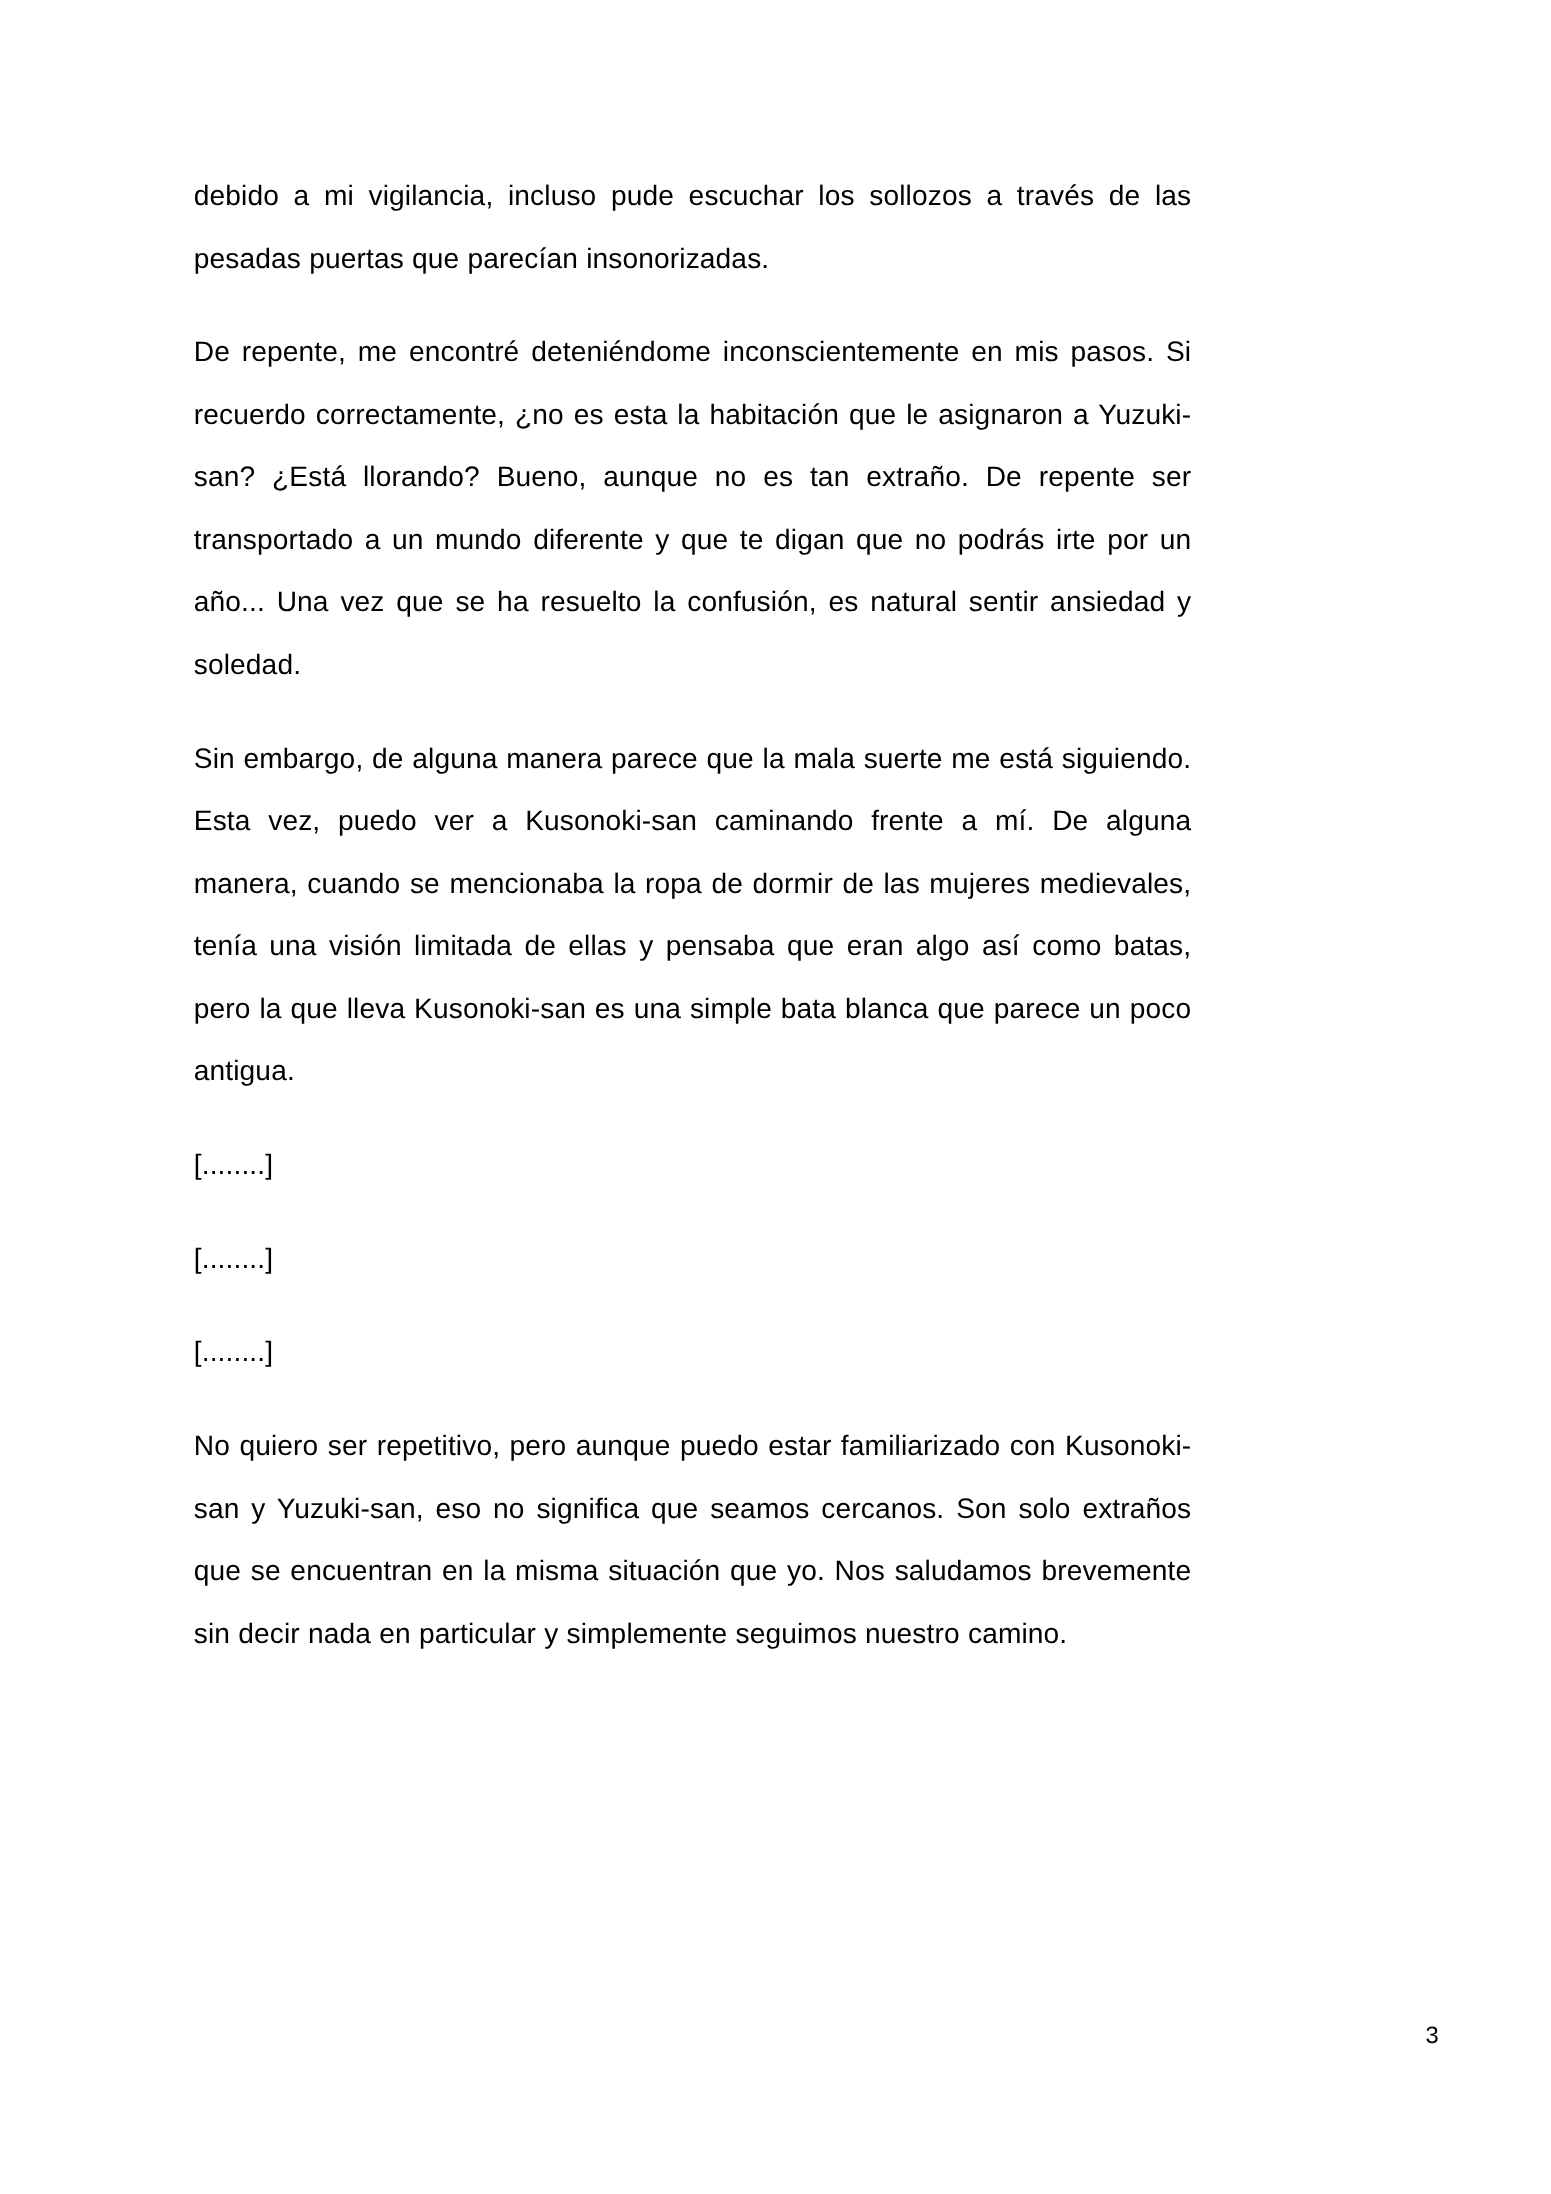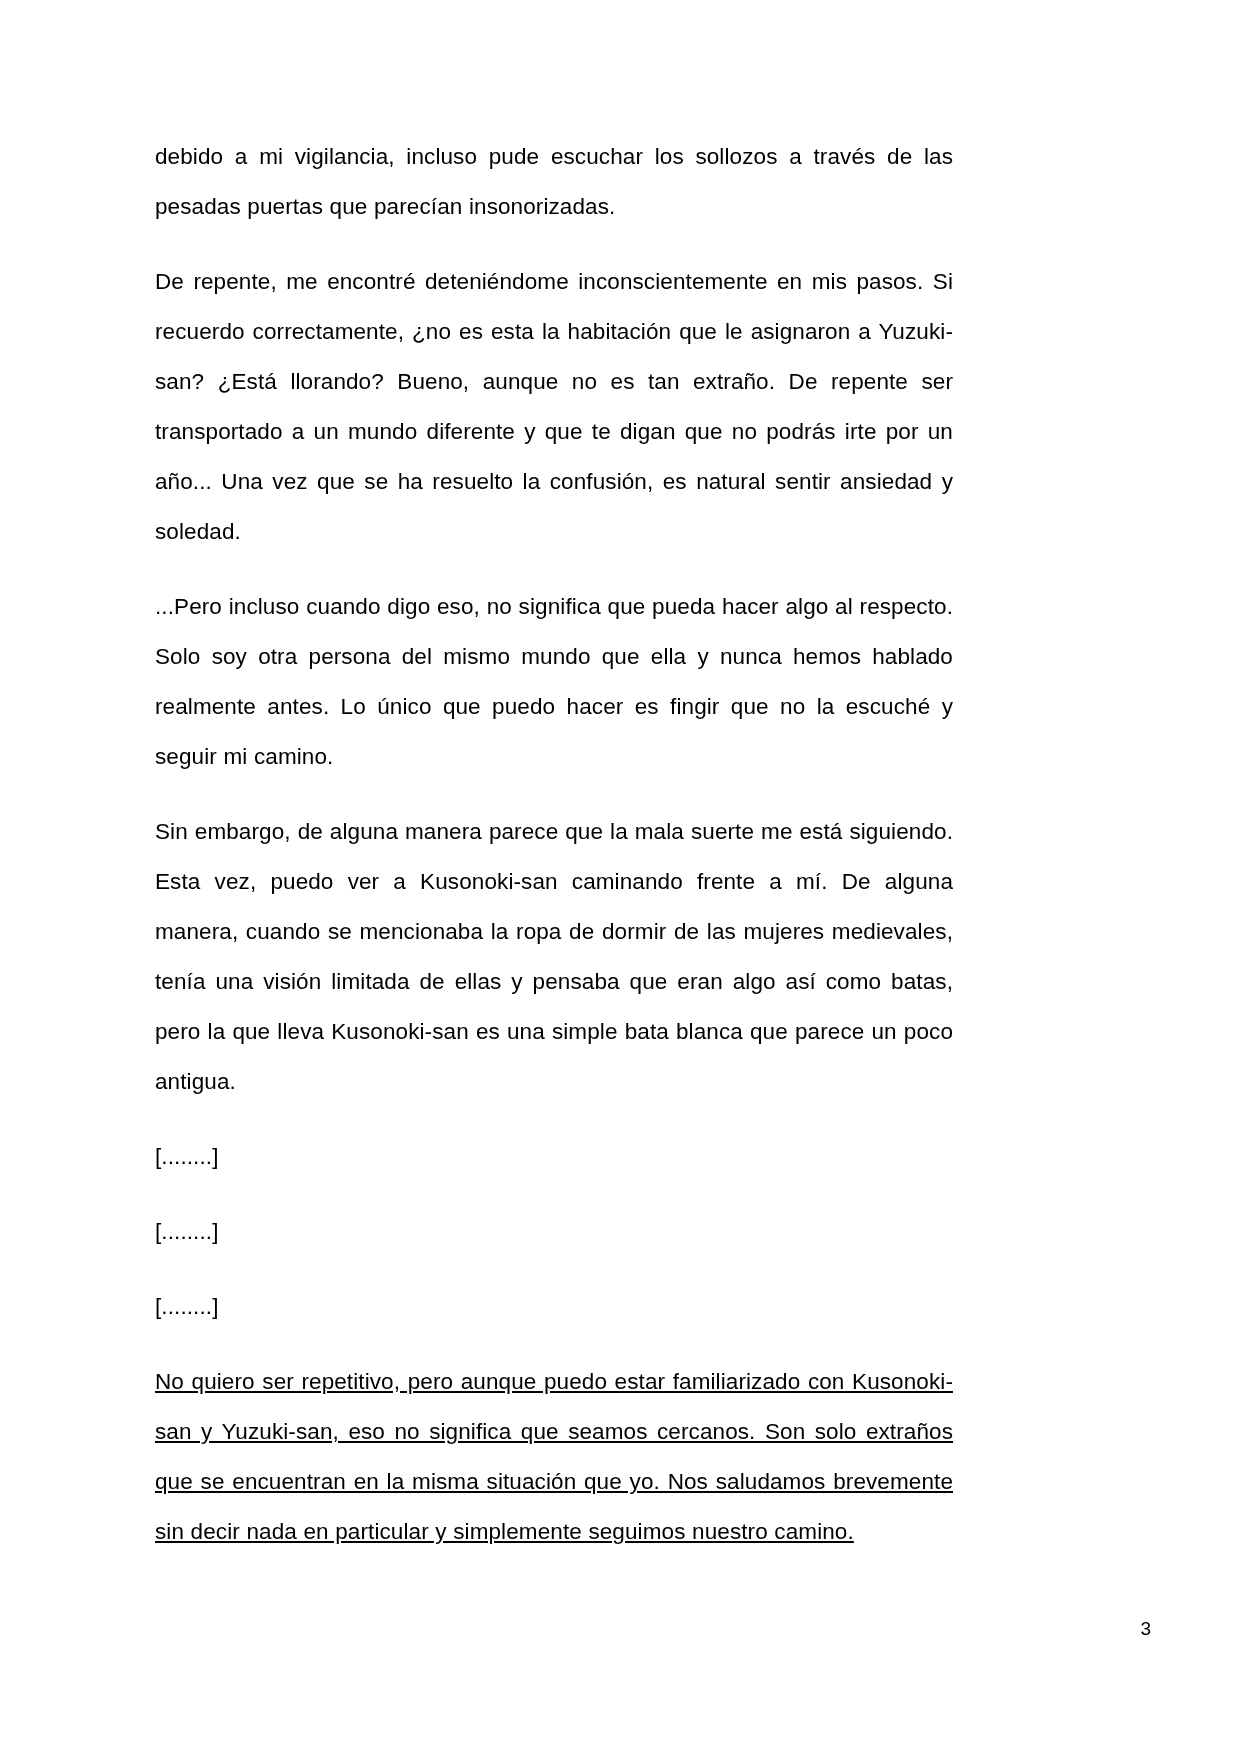--- a/index.html
+++ b/index.html
@@ -35,21 +35,20 @@
     line-height: 50px;
     text-align: justify;
     text-justify: inter-word;
     letter-spacing: 0.1px;
     word-spacing: 0.2px;
     font-stretch: condensed;
     transform-origin: left top;
   }
   p.para:last-child {
     margin-bottom: 0;
-    text-decoration: underline;
   }
   p.bracket {
     text-align: left;
   }
   .page-number {
     position: absolute;
     right: 90px;
     bottom: 115px;
     font-size: 19px;
     line-height: 22px;
@@ -58,21 +57,20 @@
   }
 </style>
 </head>
 <body>
 
 <div class="page">
 
   <div class="content">
     <p class="para">debido a mi vigilancia, incluso pude escuchar los sollozos a través de las pesadas puertas que parecían insonorizadas.</p>
     <p class="para">De repente, me encontré deteniéndome inconscientemente en mis pasos. Si recuerdo correctamente, ¿no es esta la habitación que le asignaron a Yuzuki-san? ¿Está llorando? Bueno, aunque no es tan extraño. De repente ser transportado a un mundo diferente y que te digan que no podrás irte por un año... Una vez que se ha resuelto la confusión, es natural sentir ansiedad y soledad.</p>
-    <p class="para">...Pero incluso cuando digo eso, no significa que pueda hacer algo al respecto. Solo soy otra persona del mismo mundo que ella y nunca hemos hablado realmente antes. Lo único que puedo hacer es fingir que no la escuché y seguir mi camino.</p>
     <p class="para">Sin embargo, de alguna manera parece que la mala suerte me está siguiendo. Esta vez, puedo ver a Kusonoki-san caminando frente a mí. De alguna manera, cuando se mencionaba la ropa de dormir de las mujeres medievales, tenía una visión limitada de ellas y pensaba que eran algo así como batas, pero la que lleva Kusonoki-san es una simple bata blanca que parece un poco antigua.</p>
     <p class="para bracket">[........]</p>
     <p class="para bracket">[........]</p>
     <p class="para bracket">[........]</p>
     <p class="para">No quiero ser repetitivo, pero aunque puedo estar familiarizado con Kusonoki-san y Yuzuki-san, eso no significa que seamos cercanos. Son solo extraños que se encuentran en la misma situación que yo. Nos saludamos brevemente sin decir nada en particular y simplemente seguimos nuestro camino.</p>
 
   </div>
 
   <div class="page-number">3</div>
 

